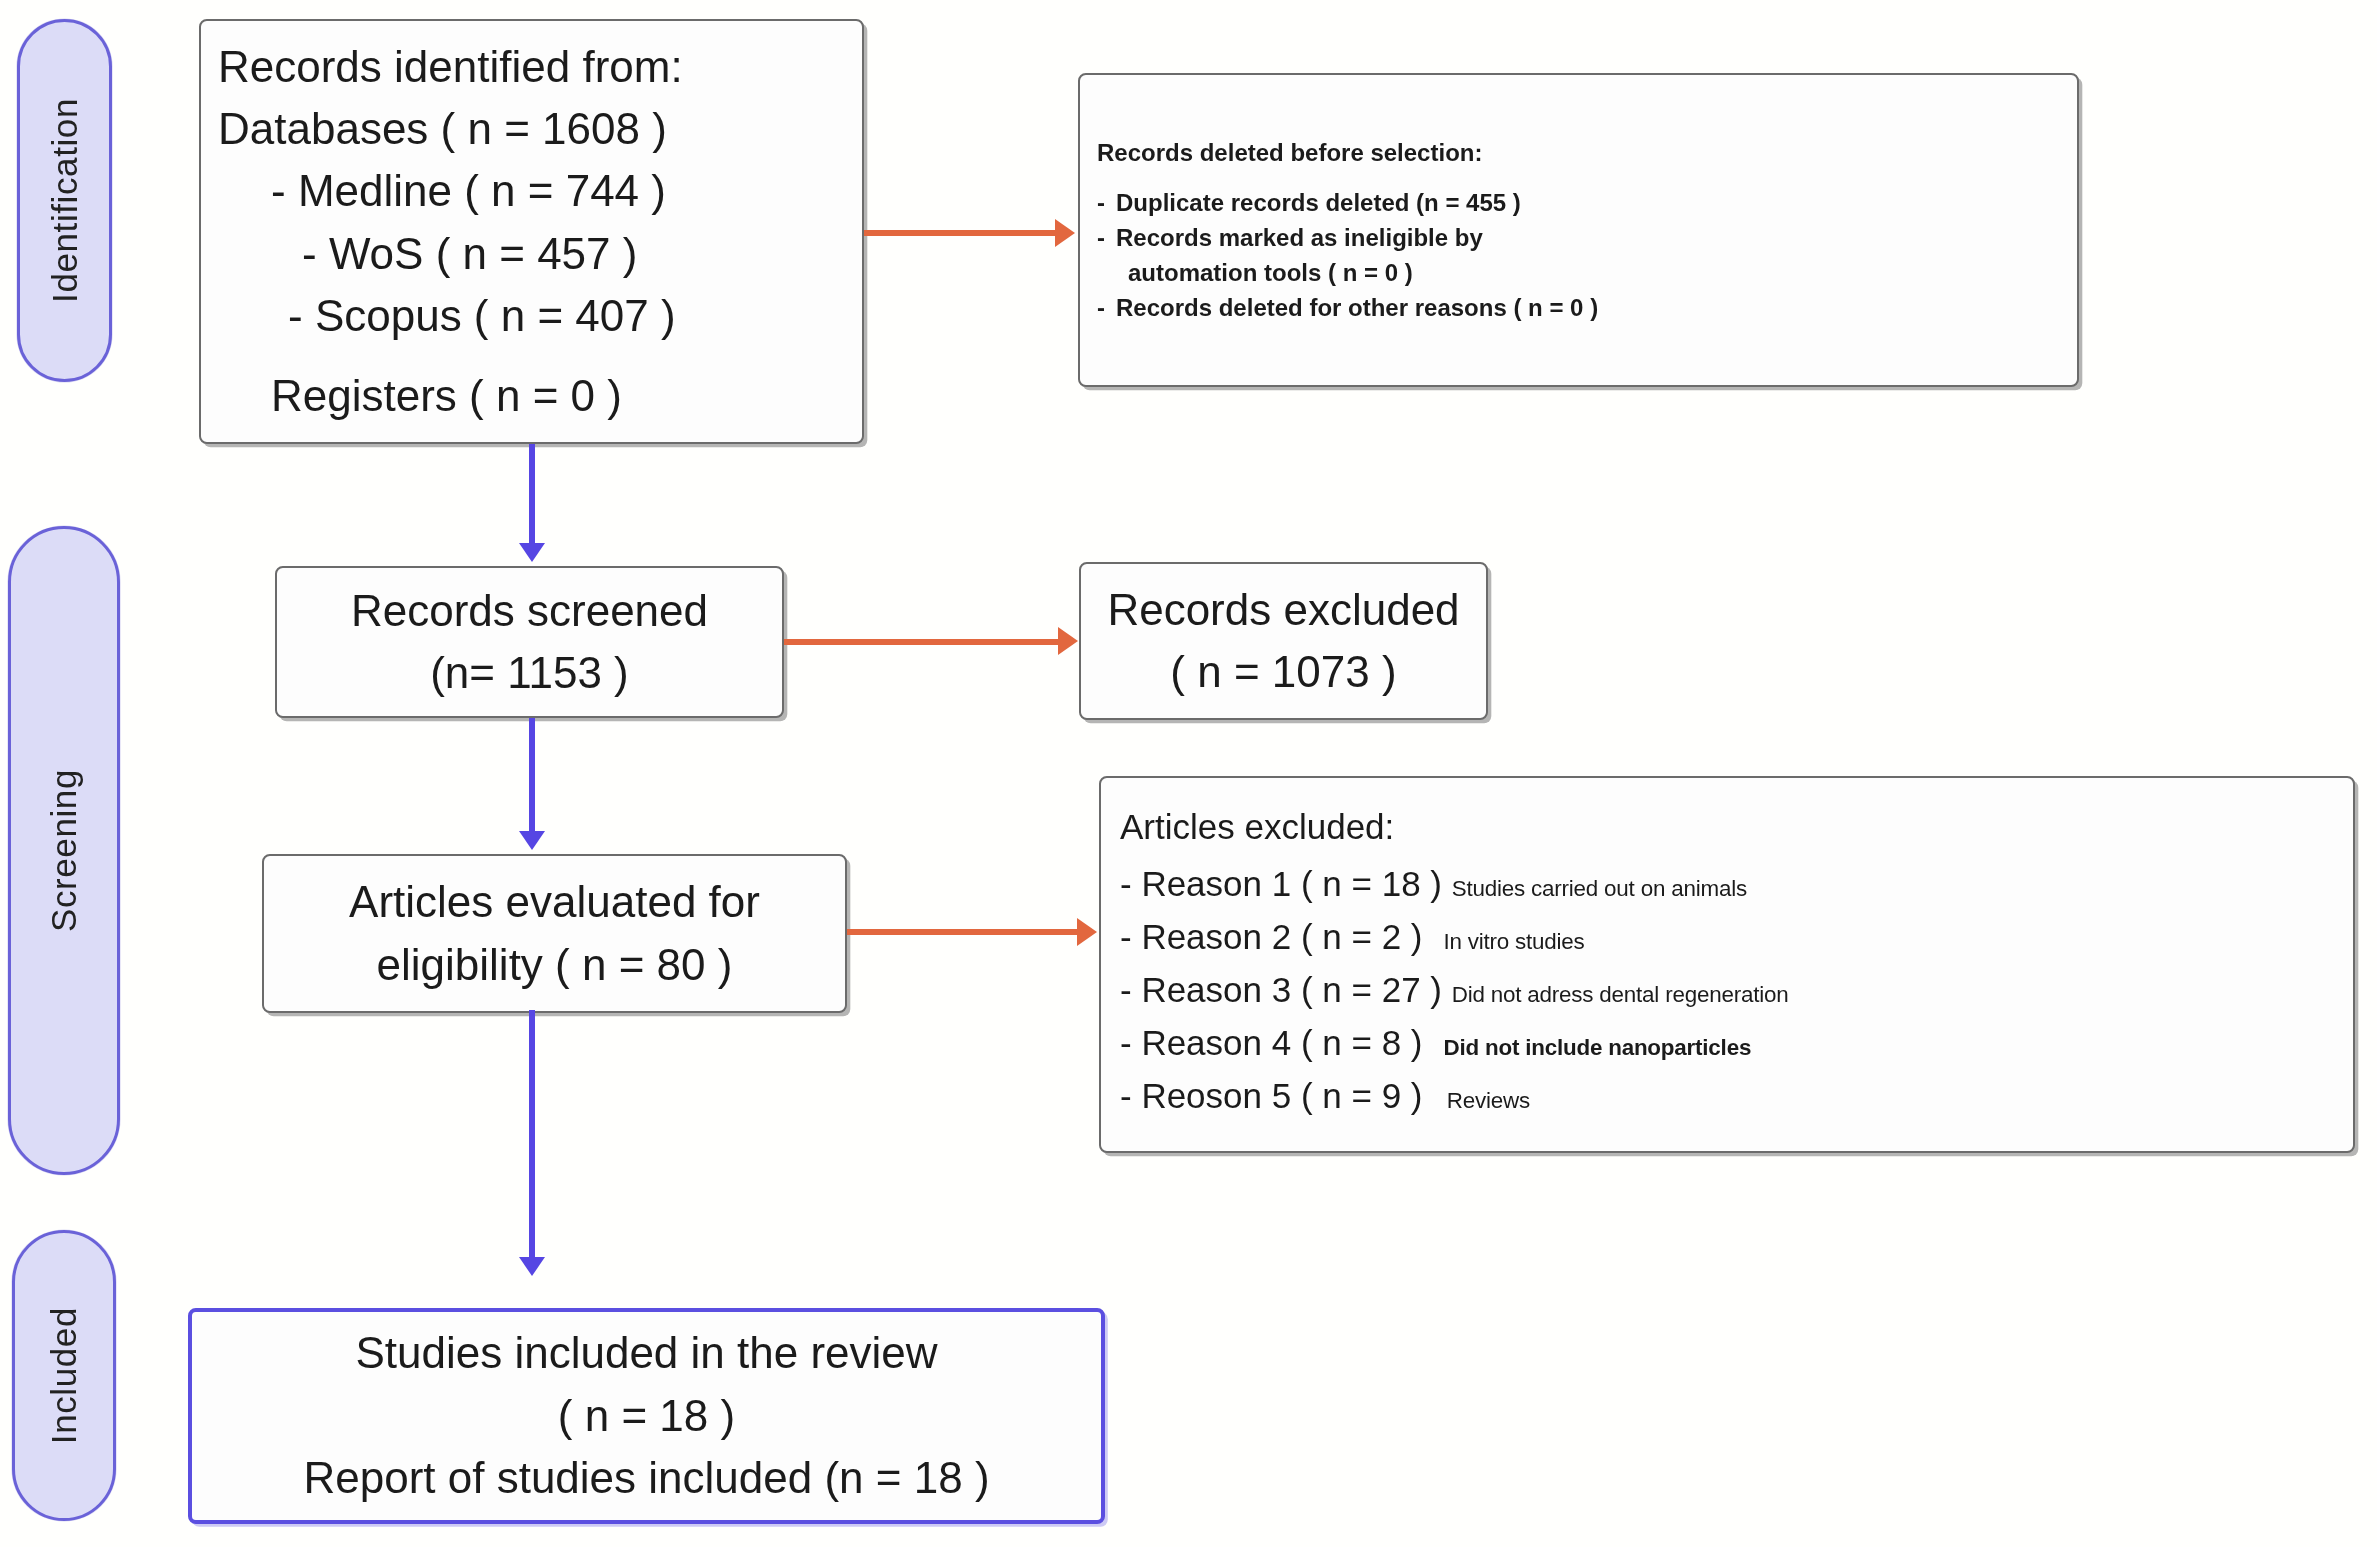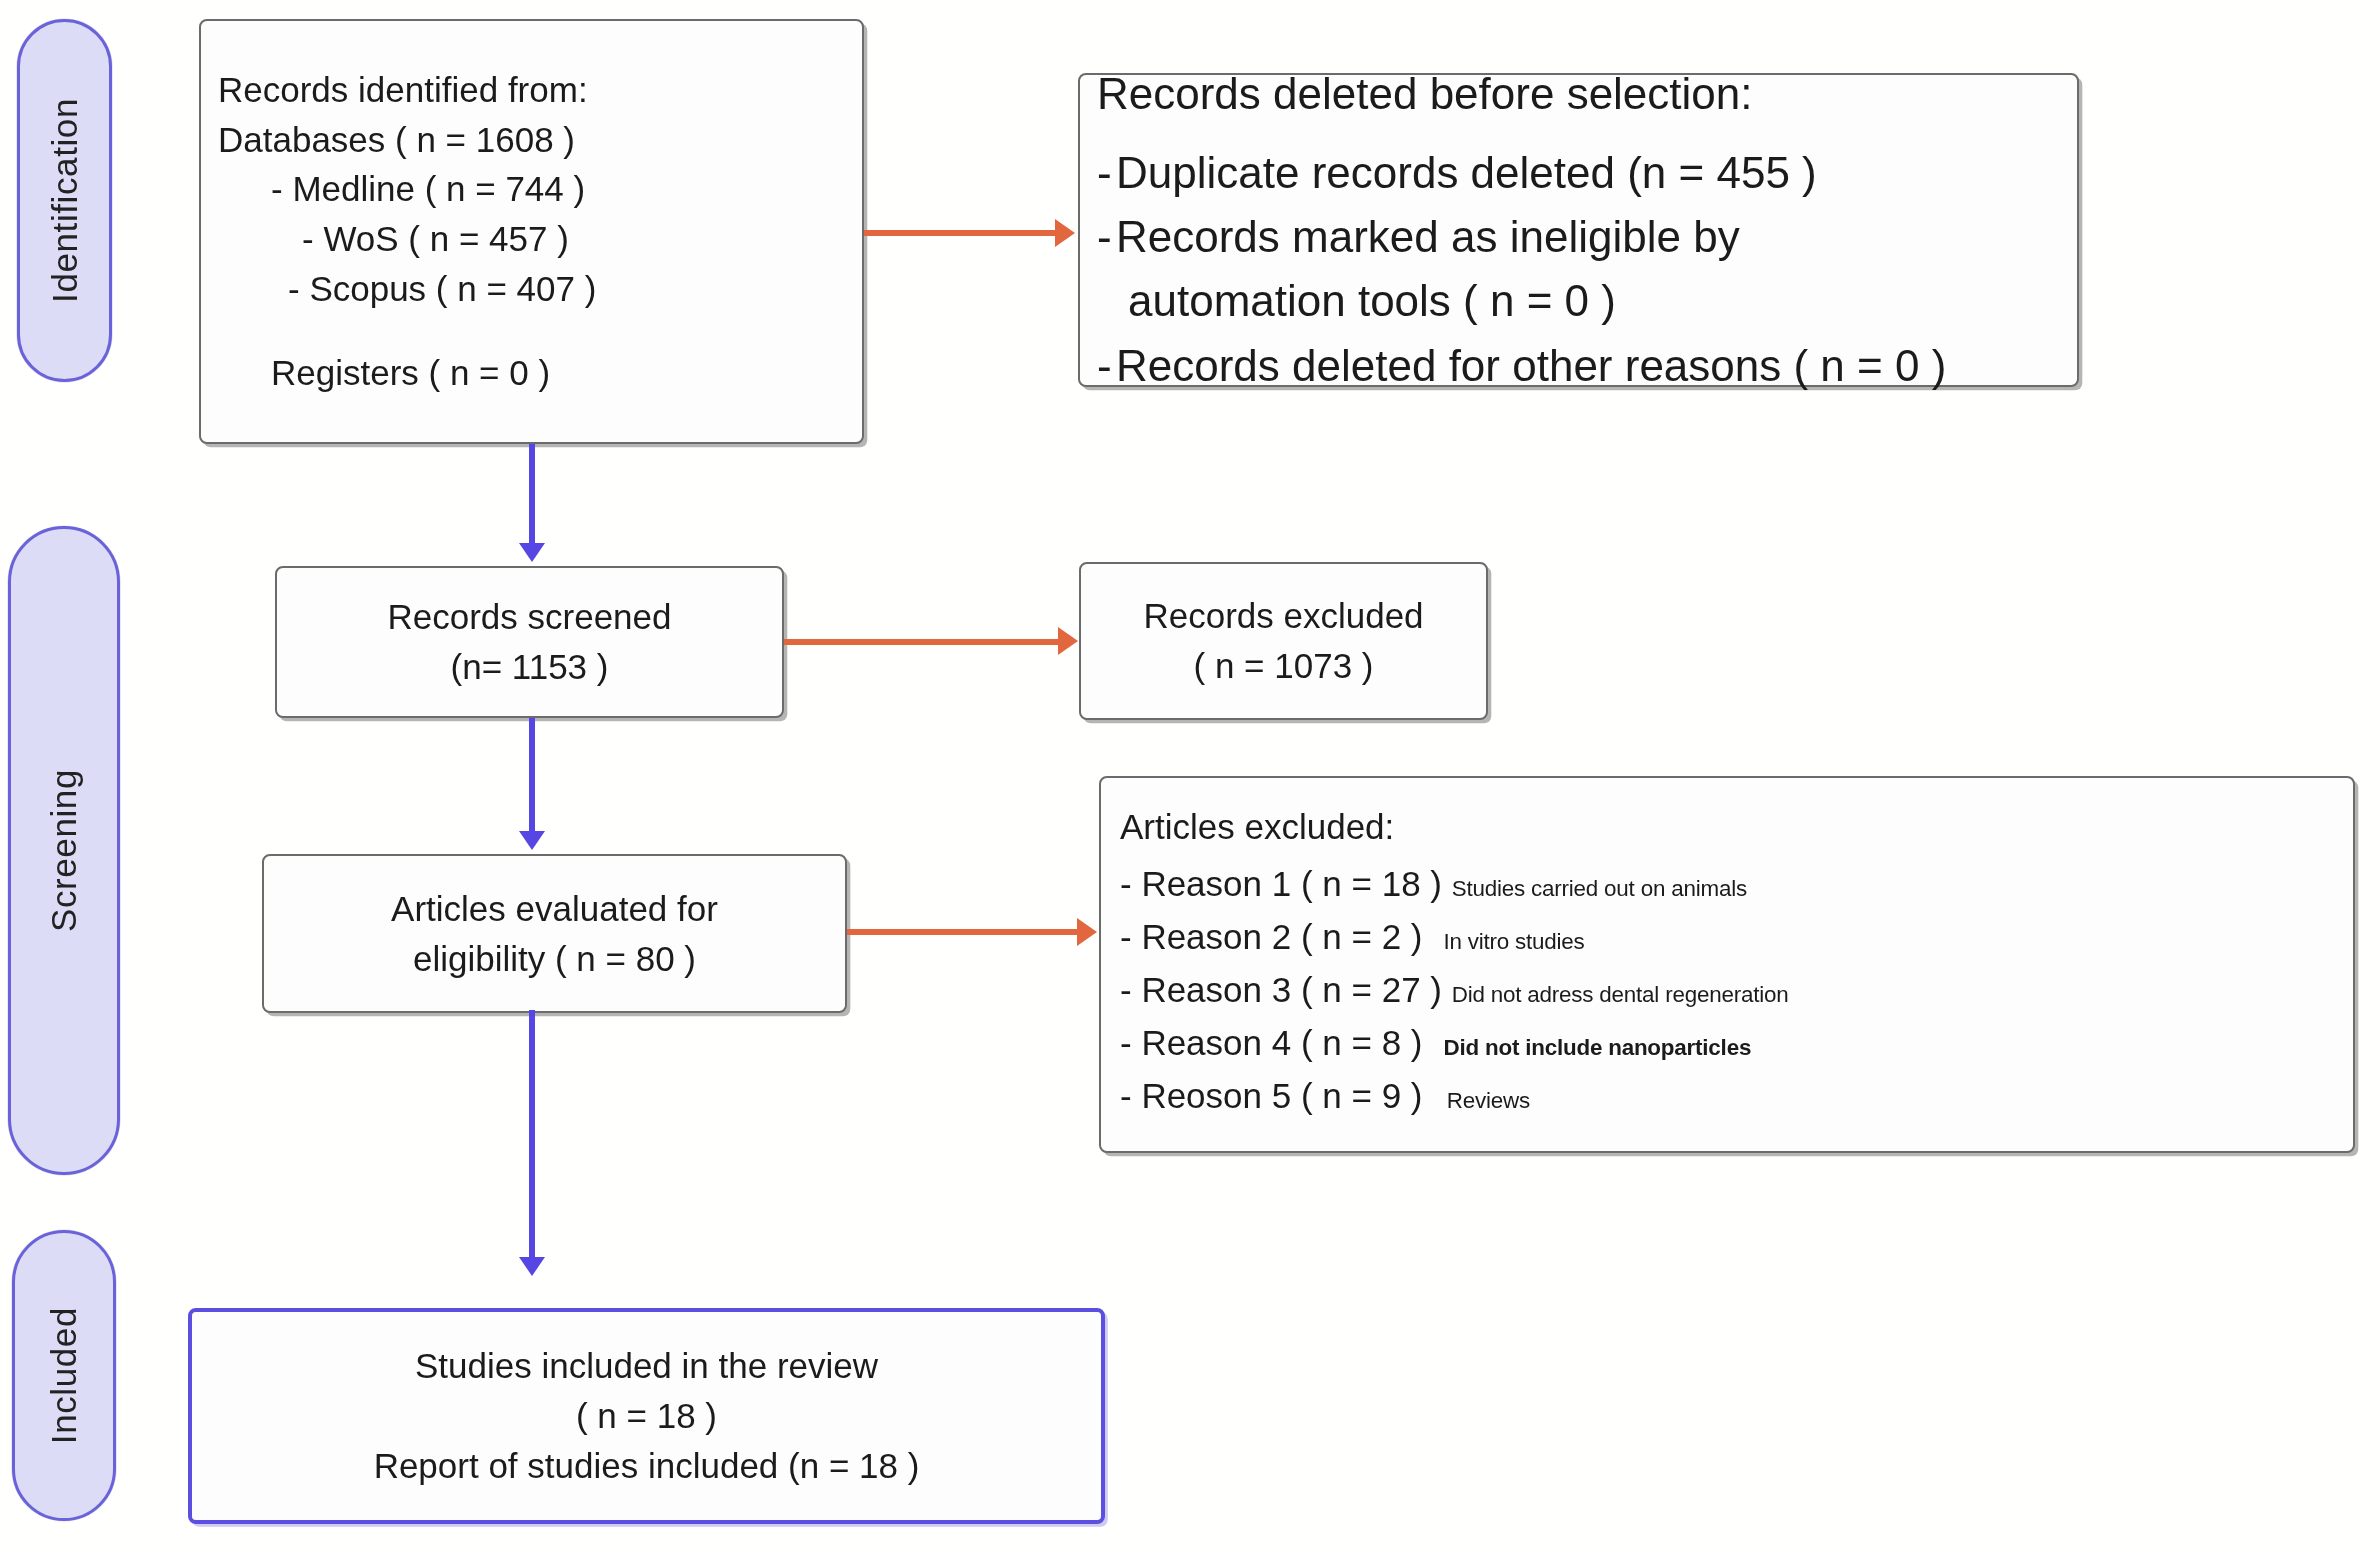--- a/index.html
+++ b/index.html
@@ -52,37 +52,38 @@
     justify-content:center;
     padding:14.5px 17px;
   }
   .box.accent{
     border-color:#5b4fe0;
     border-width:4.5px;
     box-shadow:3.4px 3.4px 0 -0.6px rgba(91,79,224,.30);
     margin-top:28px;
   }
   .box .line{
-    font-size:35px;
+    font-size:44px;
     line-height:1.42;
     white-space:nowrap;
     color:#1b1b1b;
   }
   .box .line.center{text-align:center;}
   .box .line.indent1{padding-left:53px;}
   .box .line.indent2{padding-left:84px;}
   .box .line.indent3{padding-left:70px;}
   .box .line.gap{height:35px;}
 
   
   .bullet{
-    font-size:44px;
+    font-size:24px;
     line-height:1.46;
     color:#1b1b1b;
     white-space:nowrap;
+    font-weight:bold;
   }
   .bullet .dash{display:inline-block;width:19px;}
   .bullet .cont{padding-left:31px;display:block;}
 
   
   .reason-row{
     font-size:35px;
     line-height:1.52;
     color:#1b1b1b;
     white-space:nowrap;

